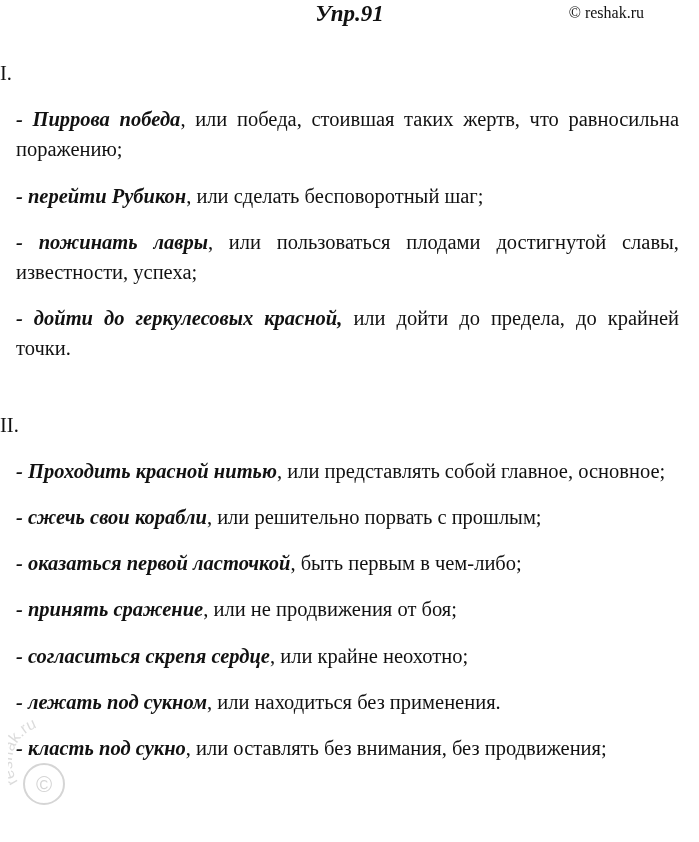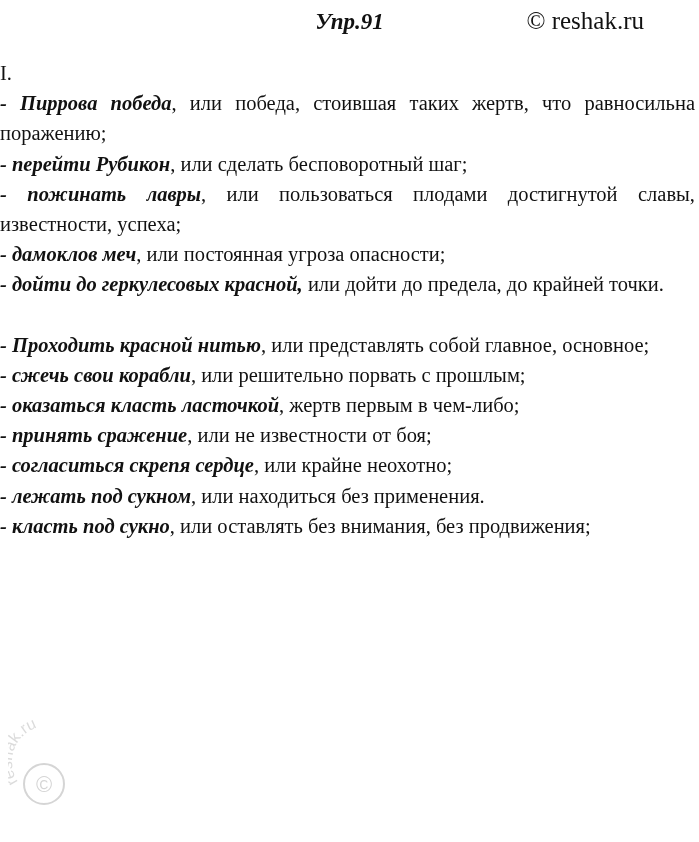--- a/index.html
+++ b/index.html
@@ -14,54 +14,53 @@
       overflow: hidden;
       font-family: "Liberation Serif", serif;
       color: #111111;
     }
     .header {
       position: absolute;
       top: 0;
       left: 0;
       width: 648px;
       height: 30px;
-      margin-top: 8px;
     }
     .title {
       position: absolute;
       left: 0;
       width: 699px;
       top: 0px;
       text-align: center;
       font-weight: bold;
       font-style: italic;
       font-size: 23px;
       line-height: 28px;
     }
     .copyright {
       position: absolute;
       right: 4px;
       top: 0px;
-      font-size: 25px;
+      font-size: 16px;
       line-height: 26px;
     }
     .content {
       position: absolute;
       left: 0;
       top: 58px;
       width: 695px;
       font-size: 20.5px;
       line-height: 30.2px;
     }
     .section-label {
       display: block;
     }
     .item {
       text-align: justify;
-      margin: 0;
+      margin: 16px;
     }
     .item b {
       font-weight: bold;
       font-style: italic;
     }
     .gap {
       height: 30px;
     }
     .watermark {
       position: absolute;
@@ -81,31 +80,31 @@
   <div class="copyright">© reshak.ru</div>
 </div>
 
 <div class="content">
 
   <div>
     <span class="section-label">I.</span>
     <p class="item"><b>- Пиррова победа</b><span>, или победа, стоившая таких жертв, что равносильна поражению;</span></p>
     <p class="item"><b>- перейти Рубикон</b><span>, или сделать бесповоротный шаг;</span></p>
     <p class="item"><b>- пожинать лавры</b><span>, или пользоваться плодами достигнутой славы, известности, успеха;</span></p>
-    <p class="item"><b>- дамоклов меч</b><span>, или постоянная угроза опасности;</span></p>
     <p class="item"><b>- дойти до геркулесовых красной,</b><span> или дойти до предела, до крайней точки.</span></p>
   </div>
 
   <div class="gap"></div>
 
   <div>
+    <span class="section-label">II.</span>
     <p class="item"><b>- Проходить красной нитью</b><span>, или представлять собой главное, основное;</span></p>
     <p class="item"><b>- сжечь свои корабли</b><span>, или решительно порвать с прошлым;</span></p>
-    <p class="item"><b>- оказаться класть ласточкой</b><span>, жертв первым в чем-либо;</span></p>
-    <p class="item"><b>- принять сражение</b><span>, или не известности от боя;</span></p>
+    <p class="item"><b>- оказаться первой ласточкой</b><span>, быть первым в чем-либо;</span></p>
+    <p class="item"><b>- принять сражение</b><span>, или не продвижения от боя;</span></p>
     <p class="item"><b>- согласиться скрепя сердце</b><span>, или крайне неохотно;</span></p>
     <p class="item"><b>- лежать под сукном</b><span>, или находиться без применения.</span></p>
     <p class="item"><b>- класть под сукно</b><span>, или оставлять без внимания, без продвижения;</span></p>
   </div>
 </div>
 
 <div class="watermark">
   <svg width="90" height="110" viewBox="0 0 90 110" xmlns="http://www.w3.org/2000/svg">
     <defs>
       <path id="wm-arc" d="M 10 70 A 34 34 0 0 1 70 30" fill="none"></path>

